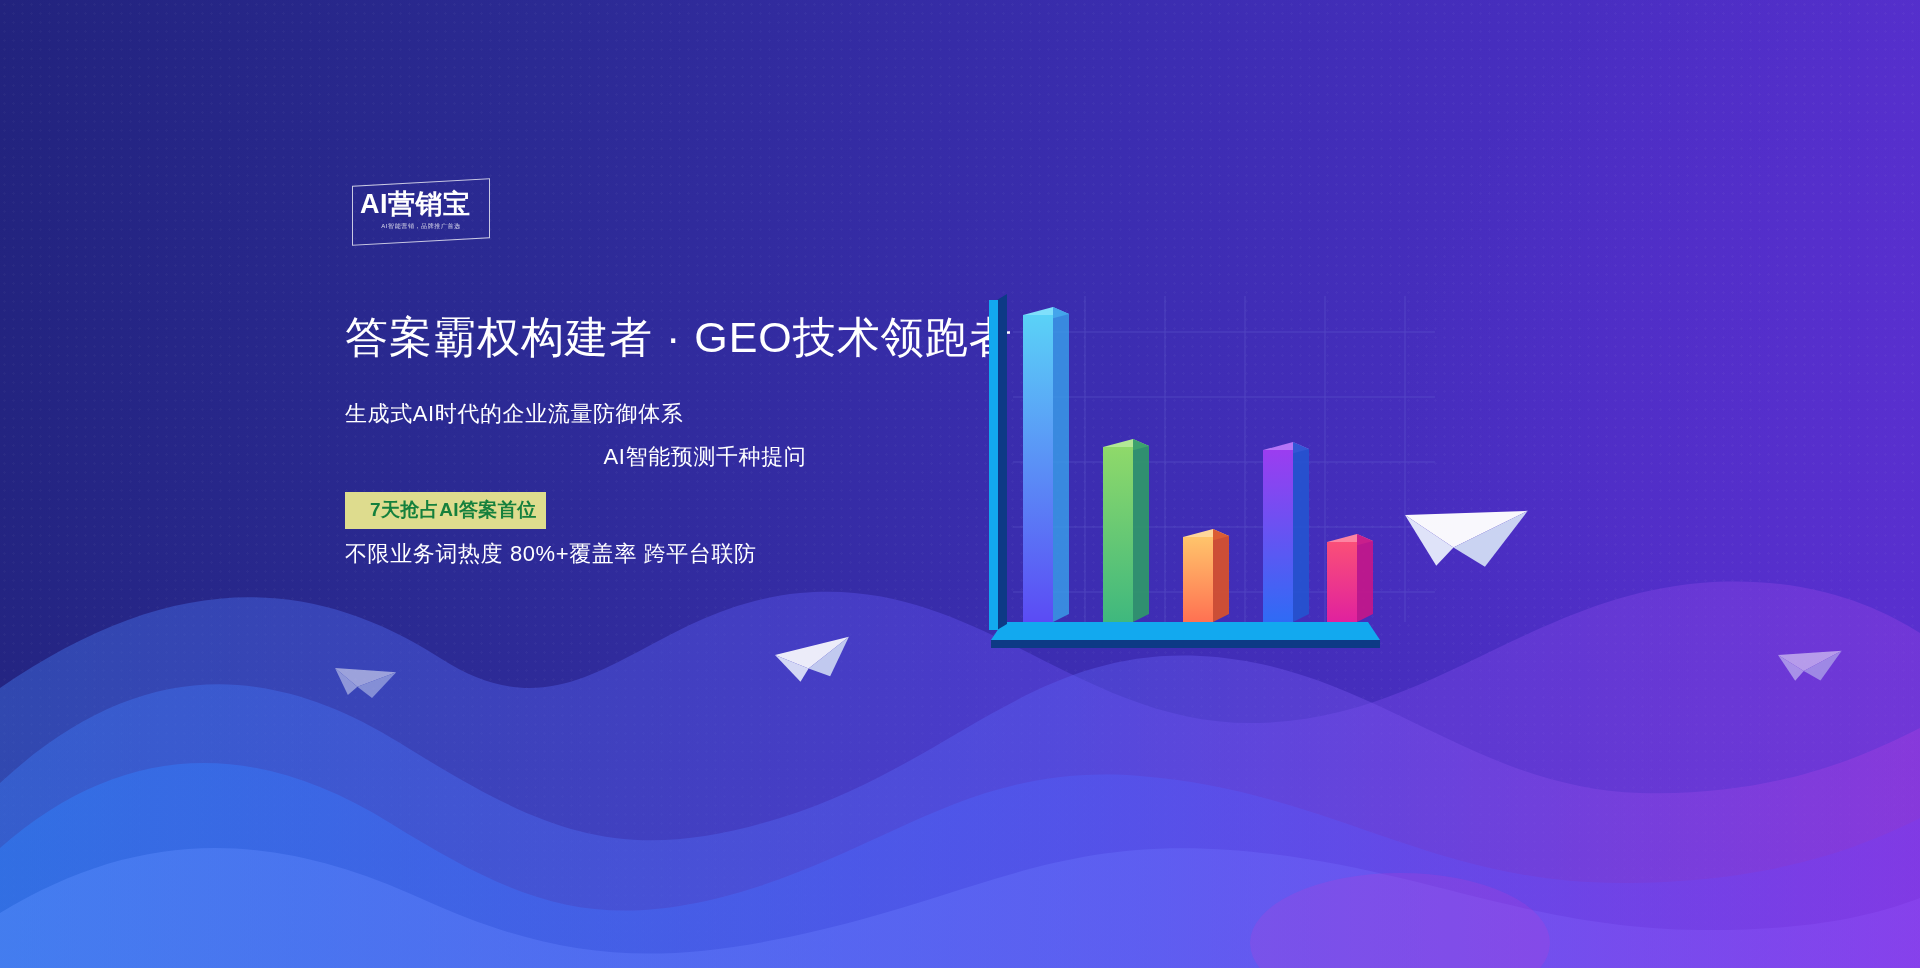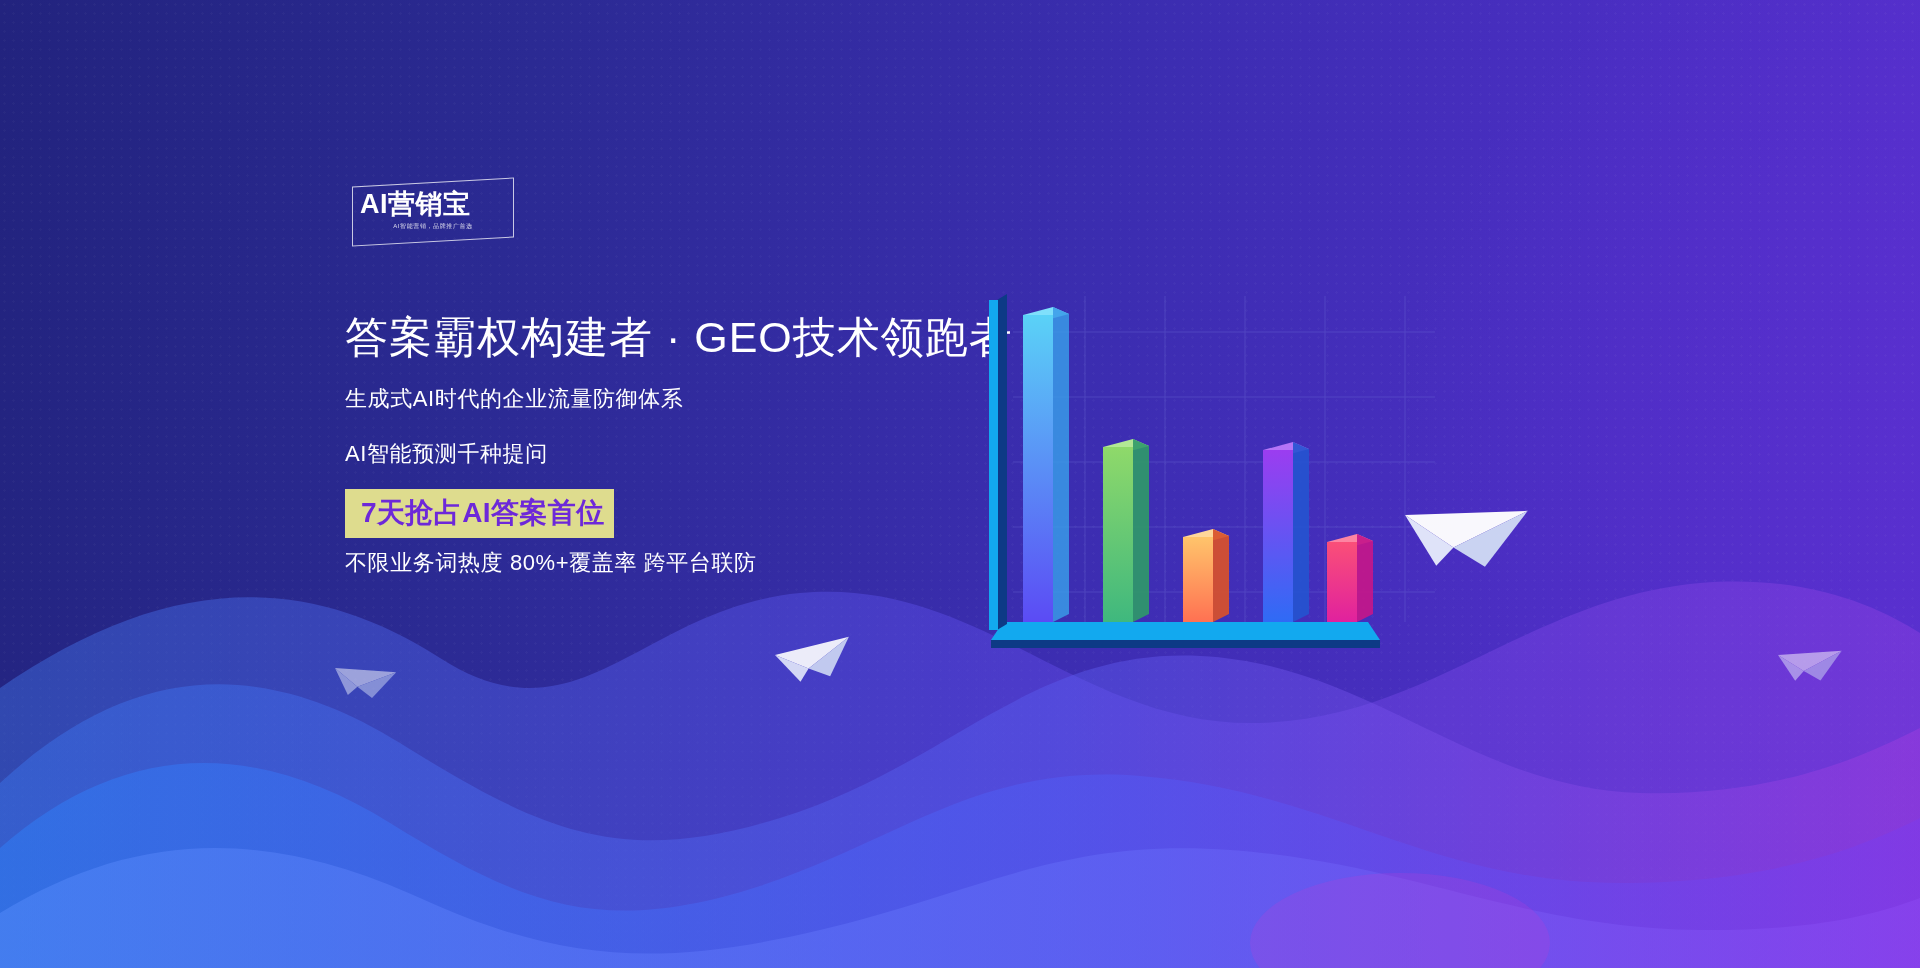--- a/index.html
+++ b/index.html
@@ -21,21 +21,21 @@
     background-image:
       radial-gradient(circle, rgba(255,255,255,.035) 1px, rgba(255,255,255,0) 1.4px);
     background-size:9px 9px;
     opacity:.75;pointer-events:none;
   }
 
   .waves{position:absolute;left:0;bottom:0;width:1920px;height:430px;}
   .planes{position:absolute;inset:0;}
 
   
-  .logo{position:absolute;left:352px;top:182px;width:162px;height:60px;}
+  .logo{position:absolute;left:352px;top:182px;width:138px;height:60px;}
   .logo .frame{
     position:absolute;inset:0;
     border:1.5px solid rgba(255,255,255,.75);
     transform:skewY(-3.2deg);
   }
   .logo .word{
     position:absolute;left:8px;top:9px;right:6px;
     color:#fff;font-size:27px;font-weight:bold;letter-spacing:.5px;
     line-height:1;white-space:nowrap;
   }
@@ -44,28 +44,28 @@
     text-align:center;color:rgba(255,255,255,.82);
     font-size:6px;letter-spacing:.6px;white-space:nowrap;
   }
 
   
   .copy{position:absolute;left:345px;top:312px;width:720px;}
   .h1{
     color:#fff;font-size:43px;line-height:1.18;font-weight:400;
     white-space:nowrap;letter-spacing:1px;
   }
-  .l2{color:#ffffff;font-size:22px;margin-top:21px;letter-spacing:.6px;white-space:nowrap;}
-  .l3{color:#ffffff;font-size:22px;margin-top:25px;letter-spacing:.6px;white-space:nowrap;}
+  .l2{color:#ffffff;font-size:22px;margin-top:36px;letter-spacing:.6px;white-space:nowrap;}
+  .l3{color:#ffffff;font-size:22px;margin-top:13px;letter-spacing:.6px;white-space:nowrap;text-align:center;}
   .hl-wrap{margin-top:20px;}
   .hl{
     display:inline-block;
-    background:#dedc8e;color:#6d28d9;
-    font-size:28px;font-weight:bold;
-    padding:5px 9px 6px 16px;letter-spacing:.4px;white-space:nowrap;
+    background:#dedc8e;color:#15803d;
+    font-size:19px;font-weight:bold;
+    padding:5px 9px 6px 25px;letter-spacing:.4px;white-space:nowrap;
   }
   .l5{color:#ffffff;font-size:22px;margin-top:10px;letter-spacing:.6px;white-space:nowrap;}
 
   
   .chart{position:absolute;left:975px;top:292px;width:470px;height:370px;}
 </style>
 </head>
 <body>
 
 <div class="banner">

